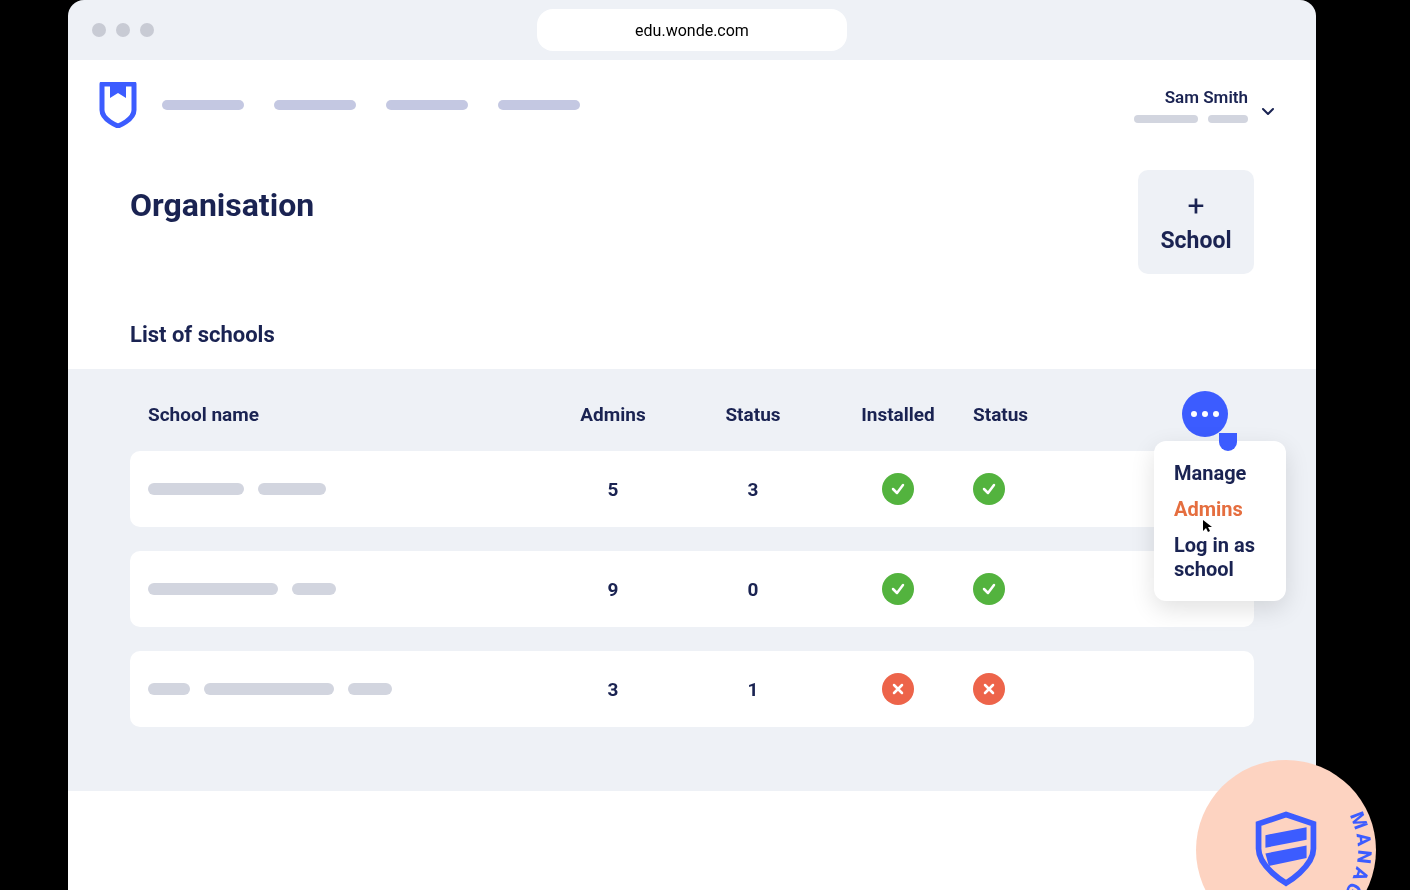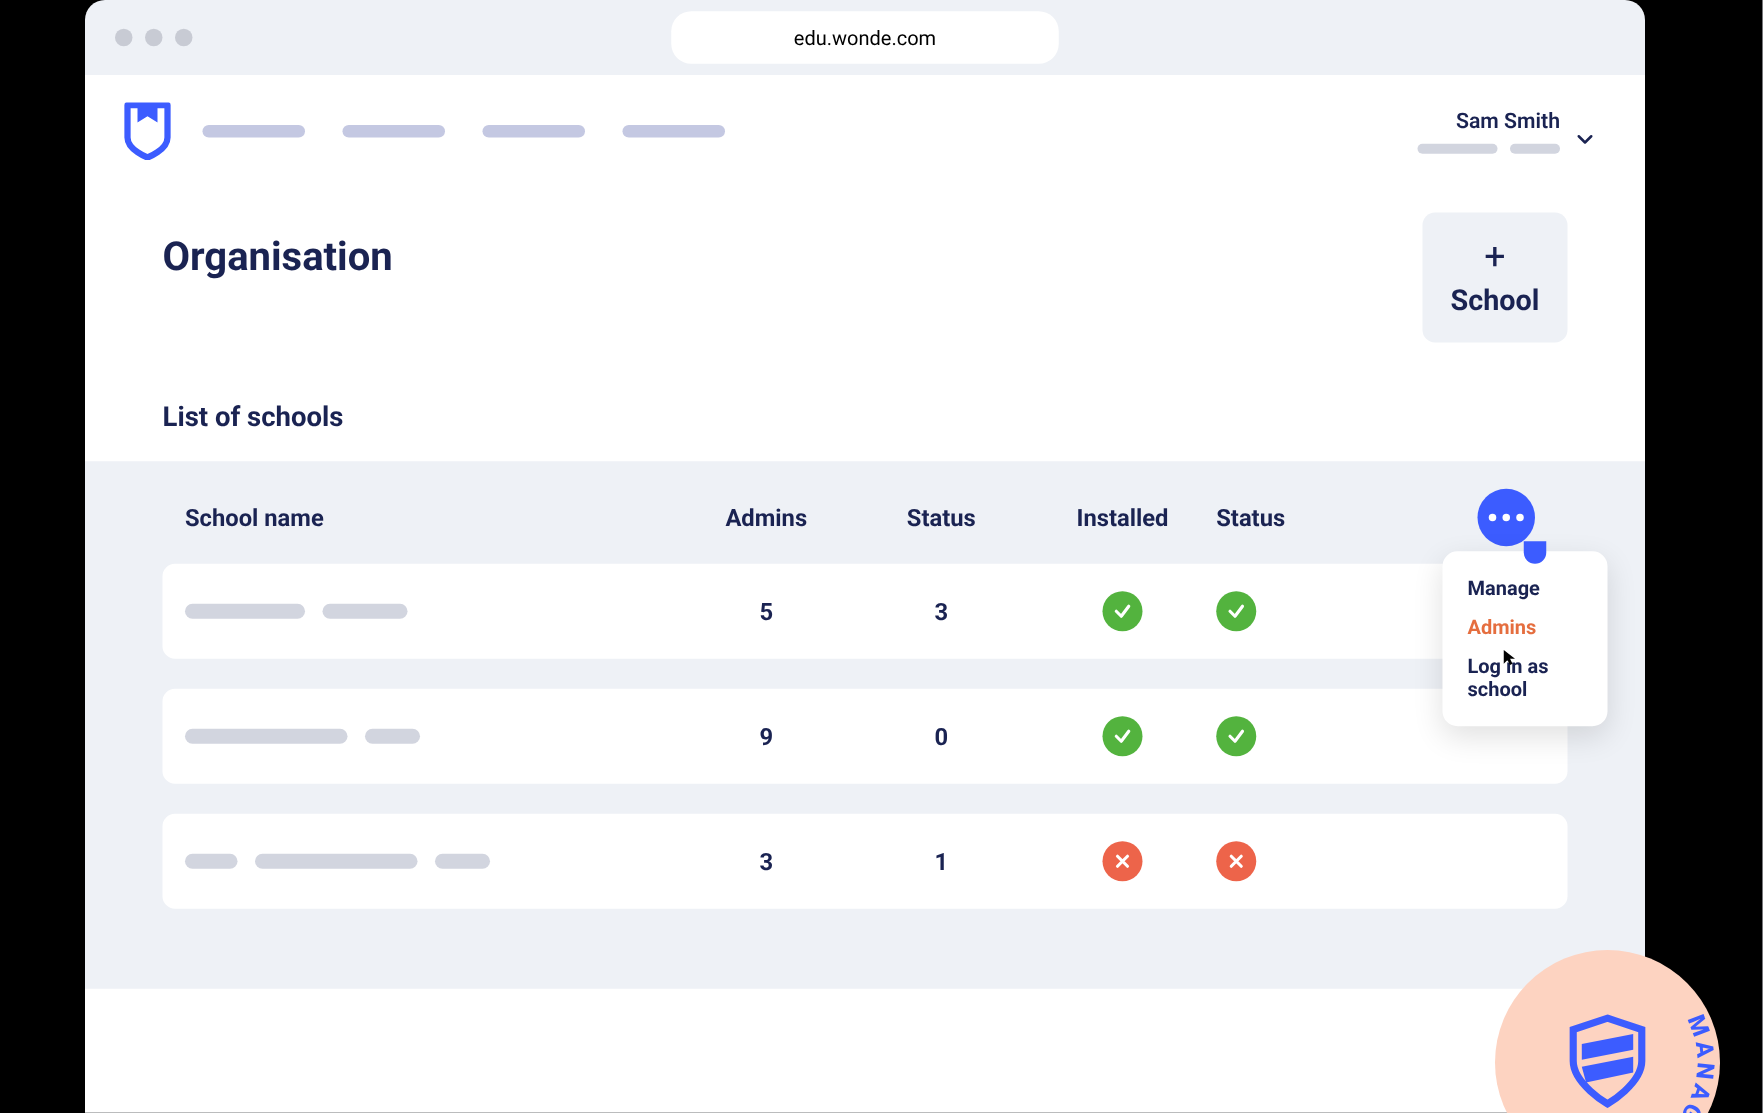--- a/index.html
+++ b/index.html
@@ -211,21 +211,21 @@
 .popover {
   position: absolute;
   top: 50px;
   right: -50px;
   background: #fff;
   border-radius: 12px;
   box-shadow: 0 8px 24px rgba(0,0,0,0.12);
   padding: 14px 20px;
   width: 132px;
   z-index: 10;
-  font-size: 16px;
+  font-size: 20px;
 }
 .popover::before {
   content: "";
   position: absolute;
   top: -8px;
   left: 65px;
   width: 18px;
   height: 18px;
   background: #3c5cff;
   border-bottom-left-radius: 50%;

